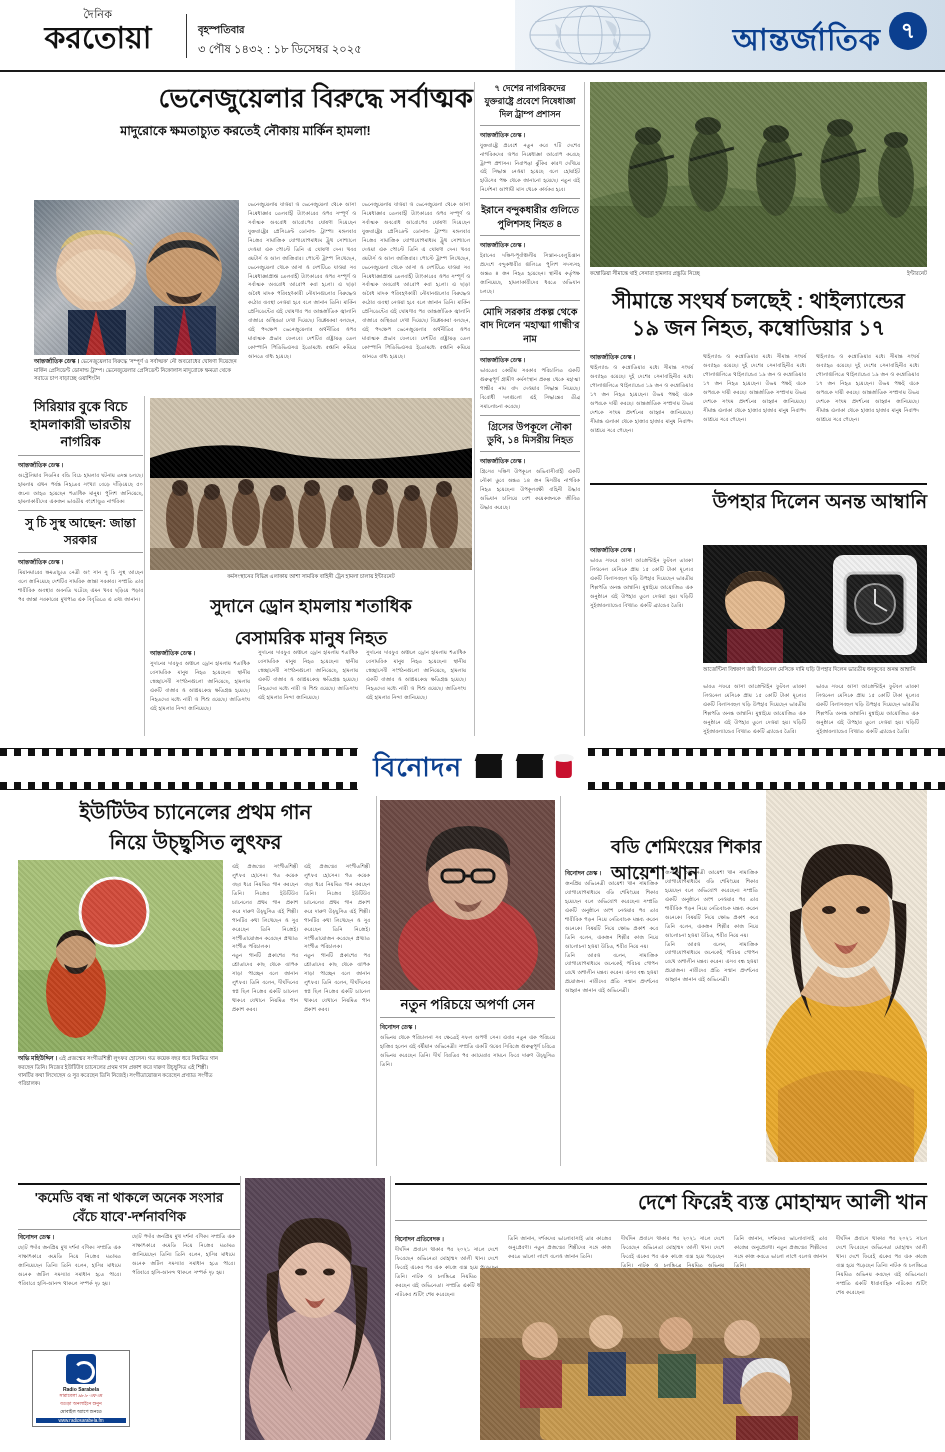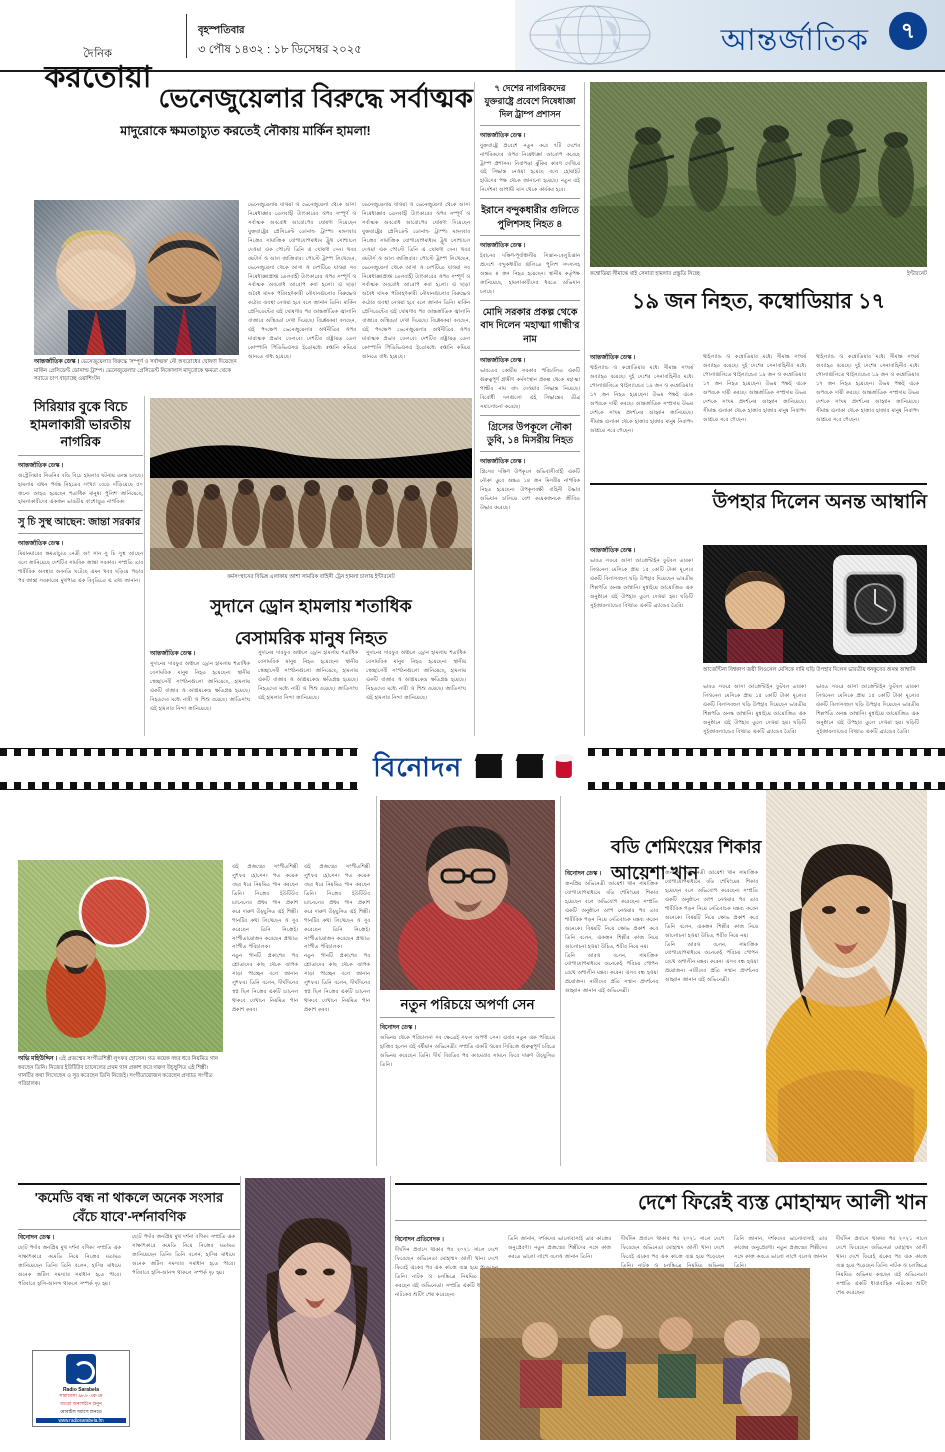--- a/index.html
+++ b/index.html
@@ -9,34 +9,34 @@
     background:#ffffff;
     font-family: "Liberation Sans", "DejaVu Sans", sans-serif;
     color:#111;
     overflow:hidden;
   }
   .page { position:relative; width:945px; height:1452px; background:#fff; }
 
   
   .masthead { position:relative; height:72px; border-bottom:2px solid #1a1a1a; }
   .masthead-left { position:absolute; left:18px; top:6px; width:160px; text-align:center; }
-  .mh-kicker { font-size:11px; color:#111; letter-spacing:.5px;margin-top:39px; }
+  .mh-kicker { font-size:11px; color:#111; letter-spacing:.5px; }
   .mh-logo { font-size:30px; font-weight:bold; color:#111; line-height:1; margin-top:-2px; }
   .mh-rule { position:absolute; left:186px; top:14px; width:1px; height:44px; background:#333; }
   .mh-date { position:absolute; left:198px; top:20px; font-size:11.5px; line-height:1.7; color:#111; }
   .mh-date b { font-size:10px; }
   .mh-right {
     position:absolute; right:0; top:0; width:430px; height:70px;
     background:linear-gradient(90deg,#eef3f8 0%, #dbe6f0 45%, #cddbe8 100%);
     overflow:hidden;
   }
   .mh-globe { position:absolute; left:10px; top:4px; width:130px; height:62px; opacity:.35; }
   .mh-section {
-    position:absolute; right:76px; top:16px;
-    font-size:30px; font-weight:normal; color:#0b3f8f; letter-spacing:1px;
+    position:absolute; right:64px; top:16px;
+    font-size:30px; font-weight:bold; color:#0b3f8f; letter-spacing:1px;
   }
   .mh-pageno {
     position:absolute; right:18px; top:12px; width:38px; height:38px;
     border-radius:50%; background:#0b3f8f; color:#fff; font-size:22px; font-weight:bold;
     display:flex; align-items:center; justify-content:center;
   }
 
   
   .body-text { font-size:5.2px; line-height:1.72; text-align:justify; color:#2a2a2a; word-spacing:.5px; }
   .byline { font-size:6px; font-weight:bold; color:#111; }
@@ -160,21 +160,21 @@
   <div class="col" style="left:362px; top:200px; width:108px;">
     <div class="body-text">ভেনেজুয়েলায় যাওয়া ও ভেনেজুয়েলা থেকে আসা নিষেধাজ্ঞার তেলবাহী ট্যাংকারের ওপর সম্পূর্ণ ও সর্বাত্মক অবরোধ আরোপের ঘোষণা দিয়েছেন যুক্তরাষ্ট্রের প্রেসিডেন্ট ডোনাল্ড ট্রাম্প। মঙ্গলবার নিজের সামাজিক যোগাযোগমাধ্যম ট্রুথ সোশ্যালে দেওয়া এক পোস্টে তিনি এ ঘোষণা দেন। খবর রয়টার্স ও আল জাজিরার। পোস্টে ট্রাম্প লিখেছেন, ভেনেজুয়েলা থেকে আসা ও দেশটিতে যাওয়া সব নিষেধাজ্ঞাপ্রাপ্ত তেলবাহী ট্যাংকারের ওপর সম্পূর্ণ ও সর্বাত্মক অবরোধ আরোপ করা হলো। এ ছাড়া অবৈধ মাদক পরিবহণকারী নৌযানগুলোর বিরুদ্ধেও কঠোর ব্যবস্থা নেওয়া হবে বলে জানান তিনি। মার্কিন প্রেসিডেন্টের এই ঘোষণার পর আন্তর্জাতিক জ্বালানি বাজারে অস্থিরতা দেখা দিয়েছে। বিশ্লেষকরা বলছেন, এই পদক্ষেপ ভেনেজুয়েলার অর্থনীতির ওপর মারাত্মক প্রভাব ফেলবে। দেশটির রাষ্ট্রায়ত্ত তেল কোম্পানি পিডিভিএসএ ইতোমধ্যে রপ্তানি কমিয়ে আনতে বাধ্য হয়েছে।</div>
   </div>
 
   <div class="col" style="left:18px; top:398px; width:125px;">
     <div class="headline" style="font-size:13px; text-align:center; line-height:1.35;">সিরিয়ার বুকে বিচে হামলাকারী ভারতীয় নাগরিক</div>
     <hr class="thin">
     <div class="byline">আন্তর্জাতিক ডেস্ক ।</div>
     <div class="body-text">অস্ট্রেলিয়ার সিডনির বন্ডি বিচে হামলার ঘটনায় তদন্ত চলছে। হামলায় এখন পর্যন্ত নিহতের সংখ্যা বেড়ে দাঁড়িয়েছে ৫০ জনে। আহত হয়েছেন শতাধিক মানুষ। পুলিশ জানিয়েছে, হামলাকারীদের একজন ভারতীয় বংশোদ্ভূত নাগরিক।</div>
     <hr class="thin">
-    <div class="headline" style="font-size:10px; line-height:1.35; margin-top:4px;">সু চি সুস্থ আছেন: জান্তা সরকার</div>
+    <div class="headline" style="font-size:12px; text-align:center; line-height:1.35; margin-top:4px;">সু চি সুস্থ আছেন: জান্তা সরকার</div>
     <hr class="thin">
     <div class="byline">আন্তর্জাতিক ডেস্ক ।</div>
     <div class="body-text">মিয়ানমারের ক্ষমতাচ্যুত নেত্রী অং সান সু চি সুস্থ আছেন বলে জানিয়েছে দেশটির সামরিক জান্তা সরকার। সম্প্রতি তার শারীরিক অবস্থার অবনতি ঘটেছে এমন খবর ছড়িয়ে পড়ার পর জান্তা সরকারের মুখপাত্র এক বিবৃতিতে এ তথ্য জানান।</div>
   </div>
 
   <div class="col" style="left:150px; top:398px; width:322px;">
     <div class="photo img-crowd noise" style="width:322px; height:172px;">
       <svg viewBox="0 0 322 172" width="322" height="172">
         <rect width="322" height="172" fill="#bfae96"></rect>
         <rect y="0" width="322" height="66" fill="#cfc3ae"></rect>
@@ -276,20 +276,21 @@
         </g>
       </svg>
     </div>
     <div class="cap">
       <span>কম্বোডিয়া সীমান্তে থাই সেনারা হামলার প্রস্তুতি নিচ্ছে</span>
       <span style="float:right;">ইন্টারনেট</span>
     </div>
   </div>
 
   <div class="col" style="left:590px; top:288px; width:337px;">
+    <div class="headline" style="font-size:21px; text-align:center;">সীমান্তে সংঘর্ষ চলছেই : থাইল্যান্ডের</div>
     <div class="headline" style="font-size:21px; text-align:center; margin-top:0;">১৯ জন নিহত, কম্বোডিয়ার ১৭</div>
   </div>
 
   <div class="col" style="left:590px; top:352px; width:103px;">
     <div class="byline">আন্তর্জাতিক ডেস্ক ।</div>
     <div class="body-text">থাইল্যান্ড ও কম্বোডিয়ার মধ্যে সীমান্ত সংঘর্ষ অব্যাহত রয়েছে। দুই দেশের সেনাবাহিনীর মধ্যে গোলাগুলিতে থাইল্যান্ডের ১৯ জন ও কম্বোডিয়ার ১৭ জন নিহত হয়েছেন। উভয় পক্ষই একে অপরকে দায়ী করছে। আন্তর্জাতিক সম্প্রদায় উভয় দেশকে সংযম প্রদর্শনের আহ্বান জানিয়েছে। সীমান্ত এলাকা থেকে হাজার হাজার মানুষ নিরাপদ আশ্রয়ে সরে গেছেন।</div>
   </div>
   <div class="col" style="left:703px; top:352px; width:103px;">
     <div class="body-text">থাইল্যান্ড ও কম্বোডিয়ার মধ্যে সীমান্ত সংঘর্ষ অব্যাহত রয়েছে। দুই দেশের সেনাবাহিনীর মধ্যে গোলাগুলিতে থাইল্যান্ডের ১৯ জন ও কম্বোডিয়ার ১৭ জন নিহত হয়েছেন। উভয় পক্ষই একে অপরকে দায়ী করছে। আন্তর্জাতিক সম্প্রদায় উভয় দেশকে সংযম প্রদর্শনের আহ্বান জানিয়েছে। সীমান্ত এলাকা থেকে হাজার হাজার মানুষ নিরাপদ আশ্রয়ে সরে গেছেন।</div>
   </div>
@@ -335,20 +336,24 @@
 
   <div class="ent-strip" style="top:748px;">
     <div class="ent-title">
       <span>বিনোদন</span>
       <span class="clapper"></span>
       <span class="clapper"></span>
       <span class="popcorn"></span>
     </div>
   </div>
 
+  <div class="col" style="left:18px; top:800px; width:355px;">
+    <div class="headline" style="font-size:20px; text-align:center;">ইউটিউব চ্যানেলের প্রথম গান</div>
+    <div class="headline" style="font-size:20px; text-align:center; margin-top:4px;">নিয়ে উচ্ছ্বসিত লুৎফর</div>
+  </div>
 
   <div class="col" style="left:18px; top:860px; width:205px;">
     <div class="photo img-singer noise" style="width:205px; height:192px;">
       <svg viewBox="0 0 205 192" width="205" height="192">
         <rect width="205" height="192" fill="#8fae63"></rect>
         <rect x="0" y="0" width="205" height="110" fill="#a8c178"></rect>
         <circle cx="96" cy="52" r="34" fill="#d24b3a" stroke="#fff" stroke-width="3"></circle>
         <ellipse cx="58" cy="132" rx="30" ry="46" fill="#c4431f"></ellipse>
         <circle cx="58" cy="92" r="20" fill="#c79a72"></circle>
         <path d="M38 88 q20 -24 40 -2 q-6 -16 -20 -16 q-16 0 -20 18" fill="#221a14"></path>

